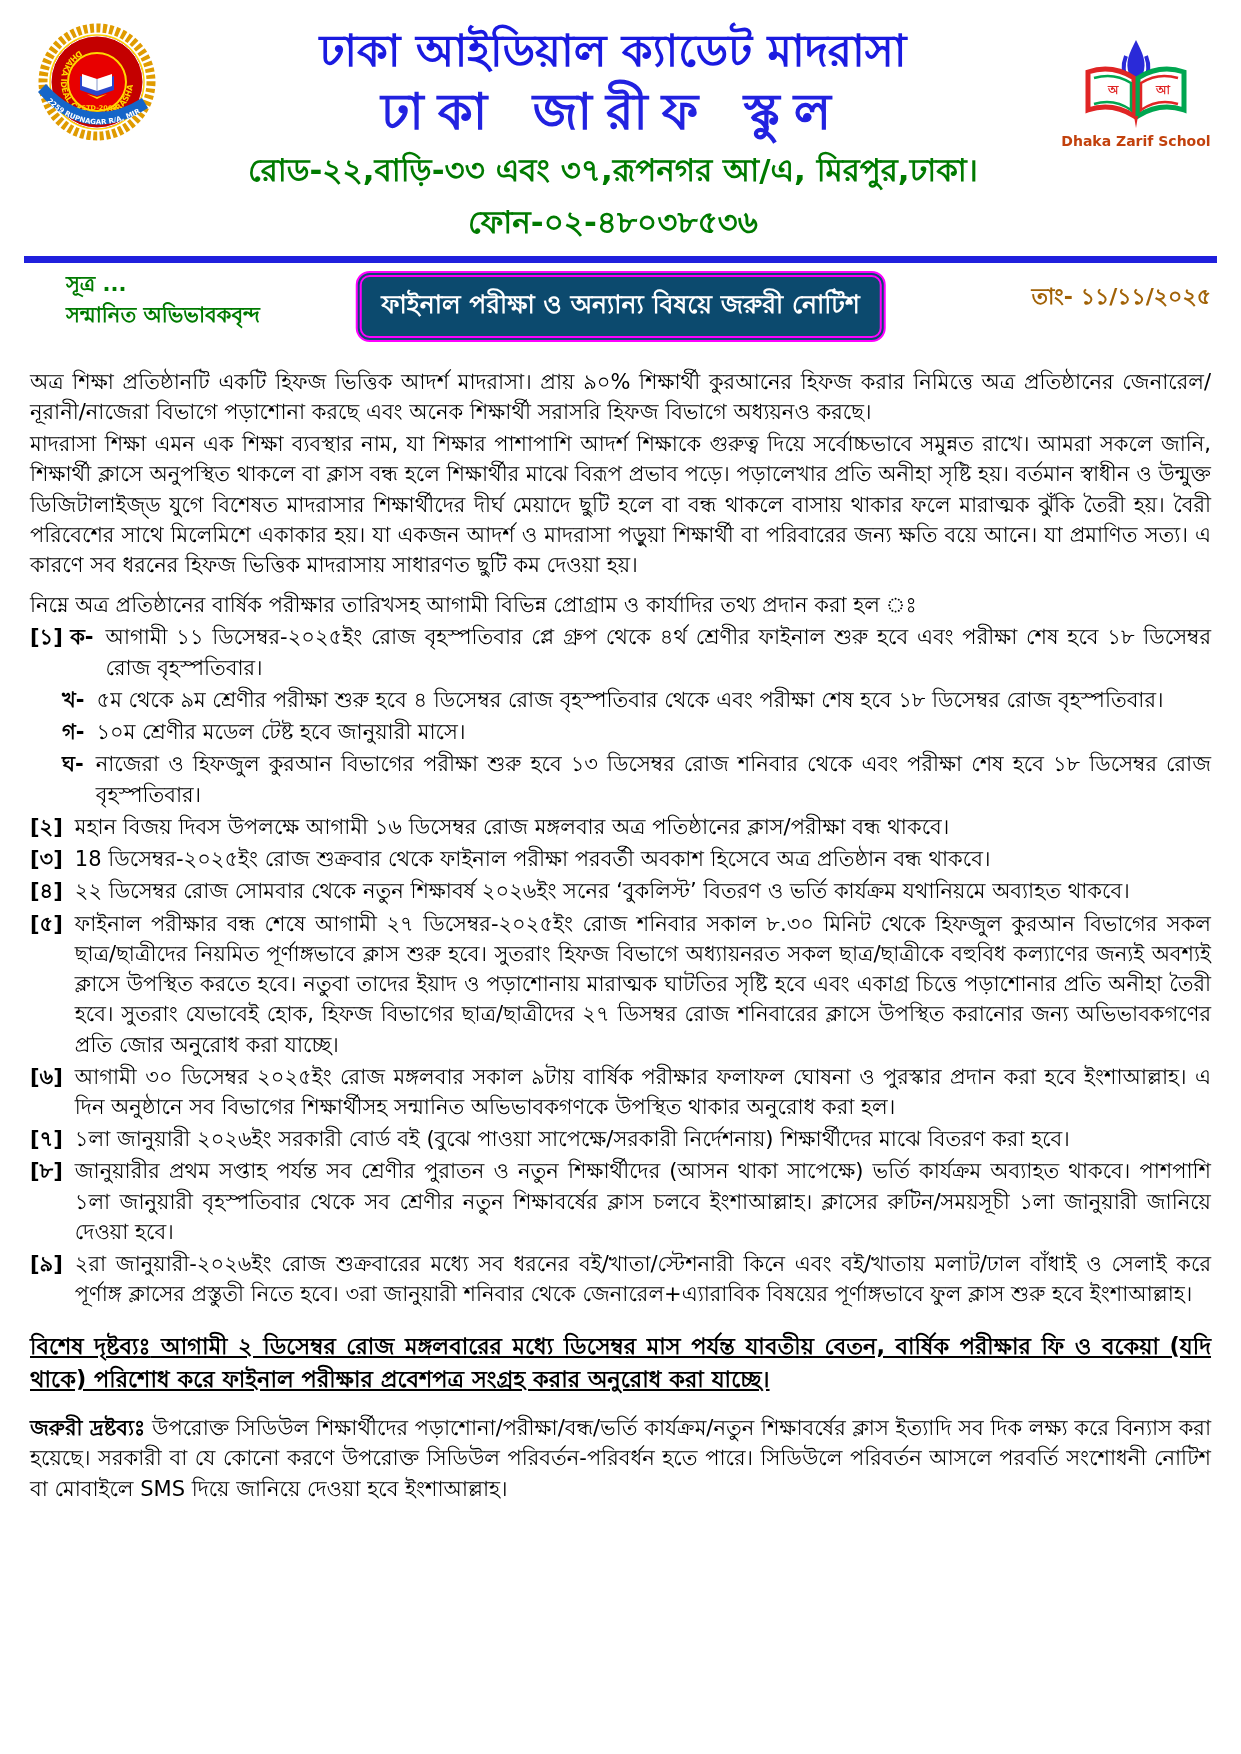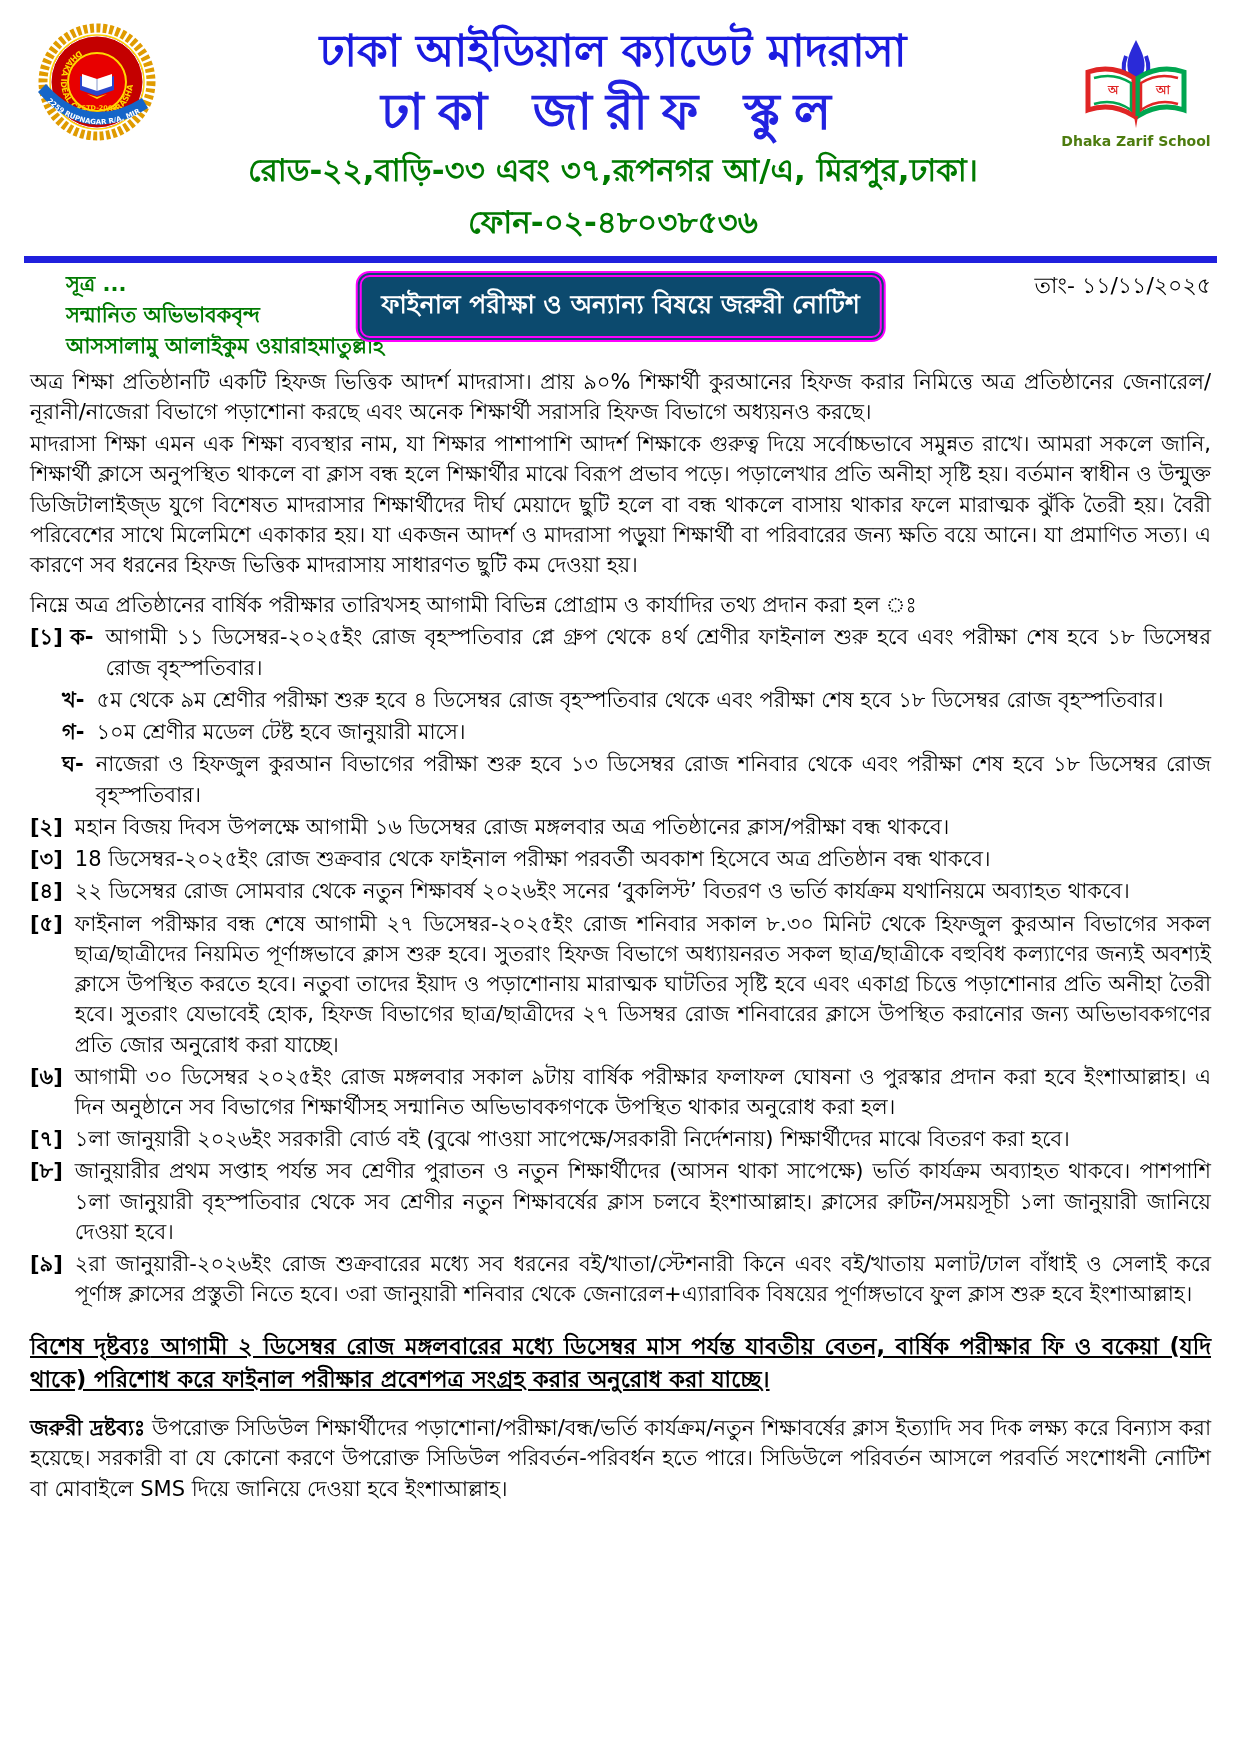--- a/index.html
+++ b/index.html
@@ -5,30 +5,30 @@
   html,body{margin:0;padding:0;background:#ffffff;}
   .page{
     width:1241px;height:1754px;box-sizing:border-box;
     background:#ffffff;margin:0 auto;padding:20px 30px 0 30px;
     font-family:"DejaVu Sans",sans-serif;color:#000;overflow:hidden;
   }
   
   .header{display:flex;align-items:flex-start;justify-content:space-between;}
   .logo-left{width:135px;flex:0 0 auto;}
   .logo-right{width:150px;flex:0 0 auto;text-align:center;padding-top:18px;}
-  .zarif-caption{font-size:14px;font-weight:bold;color:#4d7c0f;margin-top:-4px;}
+  .zarif-caption{font-size:14px;font-weight:bold;color:#c2410c;margin-top:-4px;}
   .header-center{flex:1 1 auto;text-align:center;padding-top:6px;}
   .title1{font-size:44px;font-weight:bold;color:#1a1ae0;line-height:1.15;}
   .title2{font-size:50px;font-weight:bold;color:#2222e0;letter-spacing:14px;line-height:1.1;margin-top:8px;}
   .address{font-size:31px;font-weight:bold;color:#007a00;margin-top:6px;}
   .blue-rule{height:7px;background:#2020dd;border:0;margin:6px -6px 4px -6px;}
   
   .meta-row{position:relative;height:100px;margin-top:2px;}
   .meta-left{position:absolute;left:0;top:2px;font-size:21px;font-weight:bold;color:#007a00;line-height:1.48;white-space:nowrap;margin-left:36px;}
-  .meta-right{position:absolute;right:0;top:1px;font-size:22px;font-weight:normal;color:#000000;}
+  .meta-right{position:absolute;right:0;top:12px;font-size:22px;font-weight:bold;color:#a16207;}
   .notice-box{
     position:absolute;left:50%;top:4px;transform:translateX(-50%);
     background:#0c4a6e;color:#ffffff;font-size:25px;font-weight:bold;
     padding:8px 20px;border:6px double #ff00ff;border-radius:14px;white-space:nowrap;
   }
   
   .body-text{font-size:21px;line-height:1.44;text-align:justify;}
   .para{margin:0 0 2px 0;}
   .gap-top{margin-top:10px;}
   .item{display:flex;margin:0 0 2px 0;}
@@ -95,21 +95,20 @@
       <div class="zarif-caption">Dhaka Zarif School</div>
     </div>
   </div>
 
   <hr class="blue-rule">
 
   <div class="meta-row">
     <div class="meta-left">
       <div>সূত্র ...</div>
       <div>সন্মানিত অভিভাবকবৃন্দ</div>
-      <div>আসসালামু আলাইকুম ওয়ারাহমাতুল্লাহ</div>
     </div>
     <div class="notice-box">
       <span>ফাইনাল পরীক্ষা ও অন্যান্য বিষয়ে জরুরী নোটিশ</span>
     </div>
     <div class="meta-right">তাং- ১১/১১/২০২৫</div>
   </div>
 
   <div class="body-text">
     <p class="para">অত্র শিক্ষা প্রতিষ্ঠানটি একটি হিফজ ভিত্তিক আদর্শ মাদরাসা। প্রায় ৯০% শিক্ষার্থী কুরআনের হিফজ করার নিমিত্তে অত্র প্রতিষ্ঠানের জেনারেল/নূরানী/নাজেরা বিভাগে পড়াশোনা করছে এবং অনেক শিক্ষার্থী সরাসরি হিফজ বিভাগে অধ্যয়নও করছে।</p>
     <p class="para">মাদরাসা শিক্ষা এমন এক শিক্ষা ব্যবস্থার নাম, যা শিক্ষার পাশাপাশি আদর্শ শিক্ষাকে গুরুত্ব দিয়ে সর্বোচ্চভাবে সমুন্নত রাখে। আমরা সকলে জানি,  শিক্ষার্থী ক্লাসে অনুপস্থিত থাকলে বা ক্লাস বন্ধ হলে শিক্ষার্থীর মাঝে বিরূপ প্রভাব পড়ে। পড়ালেখার প্রতি অনীহা সৃষ্টি হয়। বর্তমান স্বাধীন ও উন্মুক্ত ডিজিটালাইজ্ড যুগে বিশেষত মাদরাসার শিক্ষার্থীদের  দীর্ঘ মেয়াদে ছুটি হলে বা বন্ধ থাকলে বাসায় থাকার ফলে মারাত্মক ঝুঁকি তৈরী হয়। বৈরী পরিবেশের সাথে মিলেমিশে একাকার হয়। যা একজন আদর্শ ও মাদরাসা পড়ুয়া শিক্ষার্থী বা পরিবারের জন্য ক্ষতি বয়ে আনে। যা প্রমাণিত সত্য। এ কারণে সব ধরনের হিফজ ভিত্তিক মাদরাসায় সাধারণত ছুটি কম দেওয়া হয়।</p>

